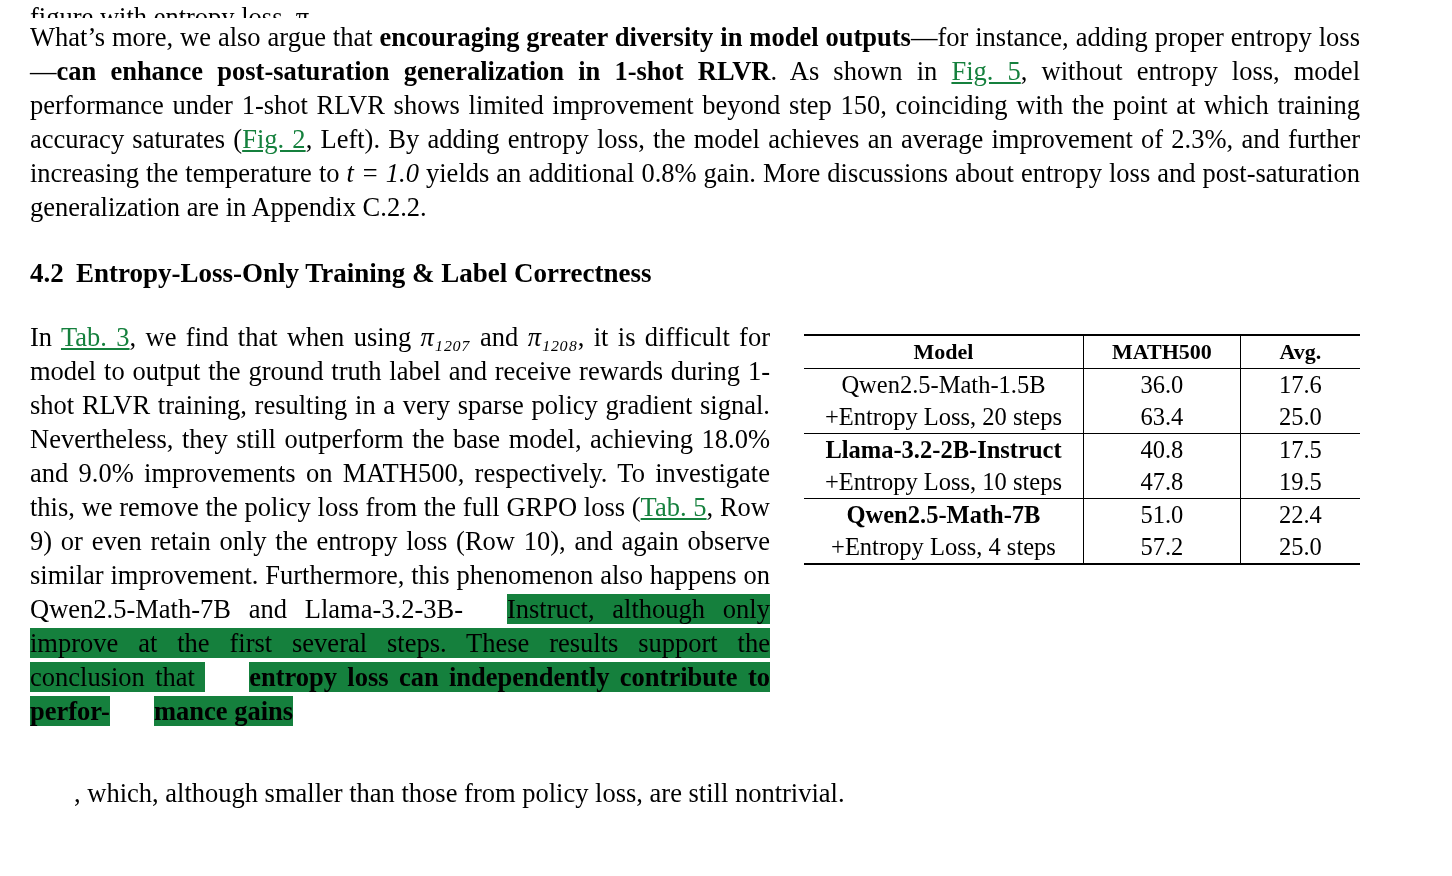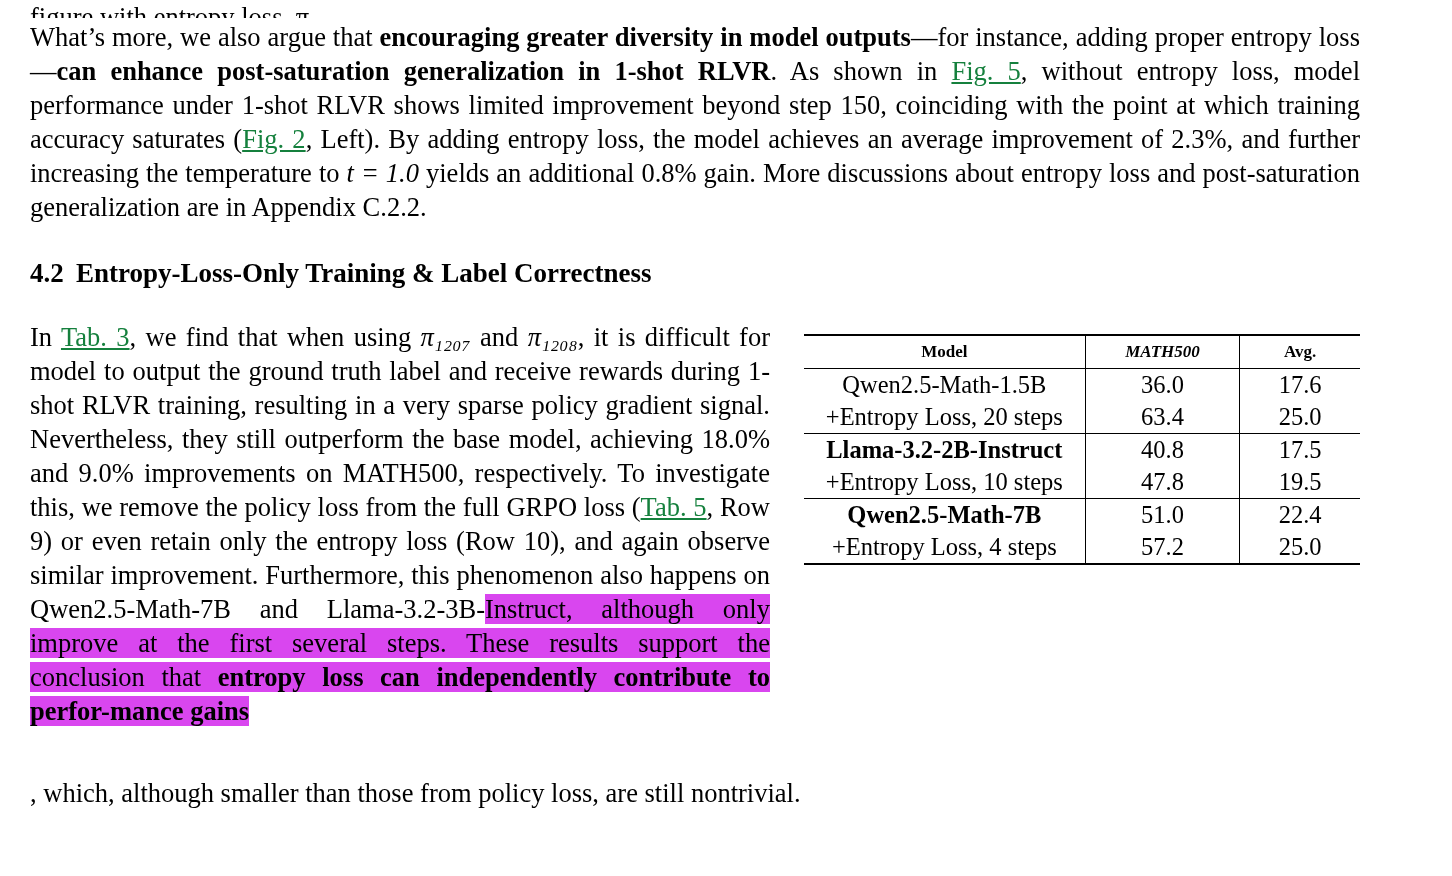--- a/index.html
+++ b/index.html
@@ -59,21 +59,22 @@
   }
   .col-left {
     width: 740px;
     flex: 0 0 740px;
   }
   .col-right {
     width: 556px;
     flex: 0 0 556px;
   }
   .hl {
-    background: #d946ef;
+    background: #15803d;
+    margin-left: 44px;
   }
   .cap {
     margin: 0;
     font-size: 26.5px;
     line-height: 34px;
     text-align: justify;
   }
   table.t6 {
     border-collapse: collapse;
     width: 556px;
@@ -84,21 +85,21 @@
     padding: 1px 6px;
     font-weight: normal;
     line-height: 30px;
   }
   .rule-top td { border-top: 2px solid #000; }
   .rule-mid td { border-top: 1.2px solid #000; }
   .rule-bot td { border-bottom: 2px solid #000; }
   .c-model { text-align: center; width: 290px; position: relative; }
   .c-math { text-align: center; width: 150px; border-left: 1.2px solid #000; }
   .c-avg  { text-align: center; width: 116px; border-left: 1.2px solid #000; }
-  .hdr td { font-weight: bold; font-size: 17px; }
+  .hdr td { font-weight: bold; font-size: 22px; }
   .model-bold { font-weight: bold; text-align: center; }
   .model-plain { text-align: center; }
   .bottom-para {
     position: absolute;
     left: 30px;
     top: 776px;
     width: 1330px;
     font-size: 26.5px;
     line-height: 34px;
   }
@@ -128,21 +129,21 @@
       <div class="col-left">
         <p class="para" id="paraleft"><span>In </span><span class="link">Tab. 3</span><span>, we find that when using </span><span class="mathvar">π₁₂₀₇</span><span> and </span><span class="mathvar">π₁₂₀₈</span><span>, it is difficult for model to output the ground truth label and receive rewards during 1-shot RLVR training, resulting in a very sparse policy gradient signal. Nevertheless, they still outperform the base model, achieving 18.0% and 9.0% improvements on MATH500, respectively. To investigate this, we remove the policy loss from the full GRPO loss (</span><span class="link">Tab. 5</span><span>, Row 9) or even retain only the entropy loss (Row 10), and again observe similar improvement. Furthermore, this phenomenon also happens on Qwen2.5-Math-7B and Llama-3.2-3B-</span><span class="hl">Instruct, although only improve at the first several steps.  These results support the conclusion that </span><span class="hl bold">entropy loss can independently contribute to perfor-</span><span class="hl bold">mance gains</span></p>
       </div>
 
       <div class="col-right">
 
         <table class="t6">
           <tbody id="table-body">
               <tr class="hdr rule-top">
                 <td class="c-model" style="font-weight: bold;">Model</td>
-                <td class="c-math" style="font-weight: bold; font-style: italic;">MATH500</td>
+                <td class="c-math" style="font-weight: bold;">MATH500</td>
                 <td class="c-avg" style="font-weight: bold;">Avg.</td>
               </tr>
               <tr class="rule-mid">
                 <td class="c-model model-bold" style="font-weight: normal; text-align: center;">Qwen2.5-Math-1.5B</td>
                 <td class="c-math">36.0</td>
                 <td class="c-avg">17.6</td>
               </tr>
               <tr>
                 <td class="c-model model-plain">+Entropy Loss, 20 steps</td>
                 <td class="c-math">63.4</td>

